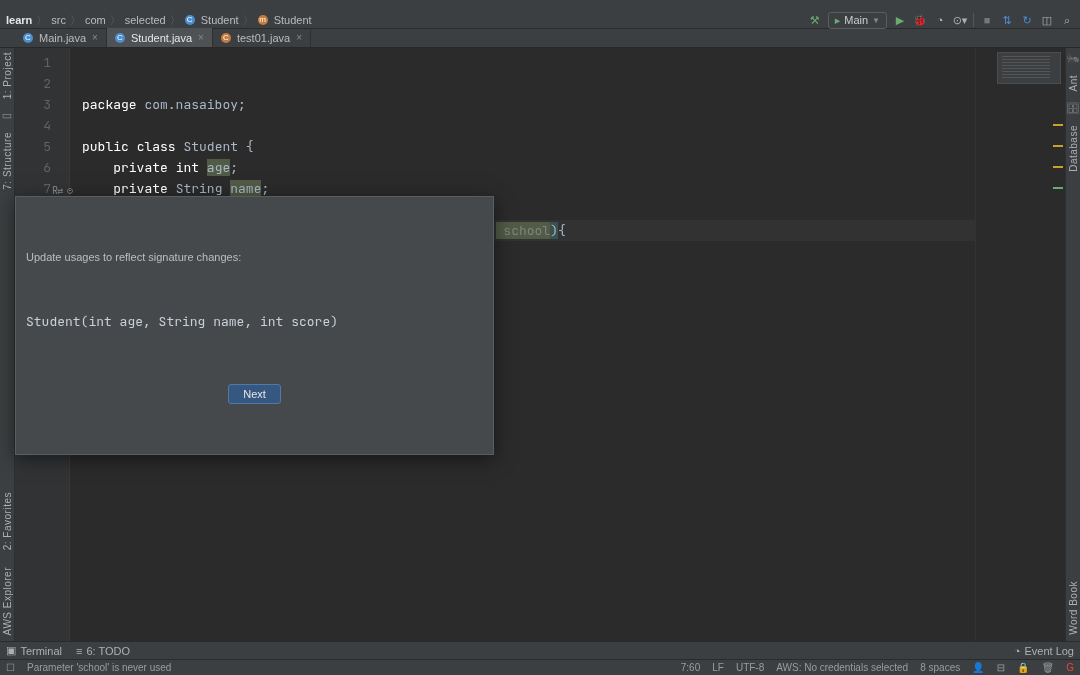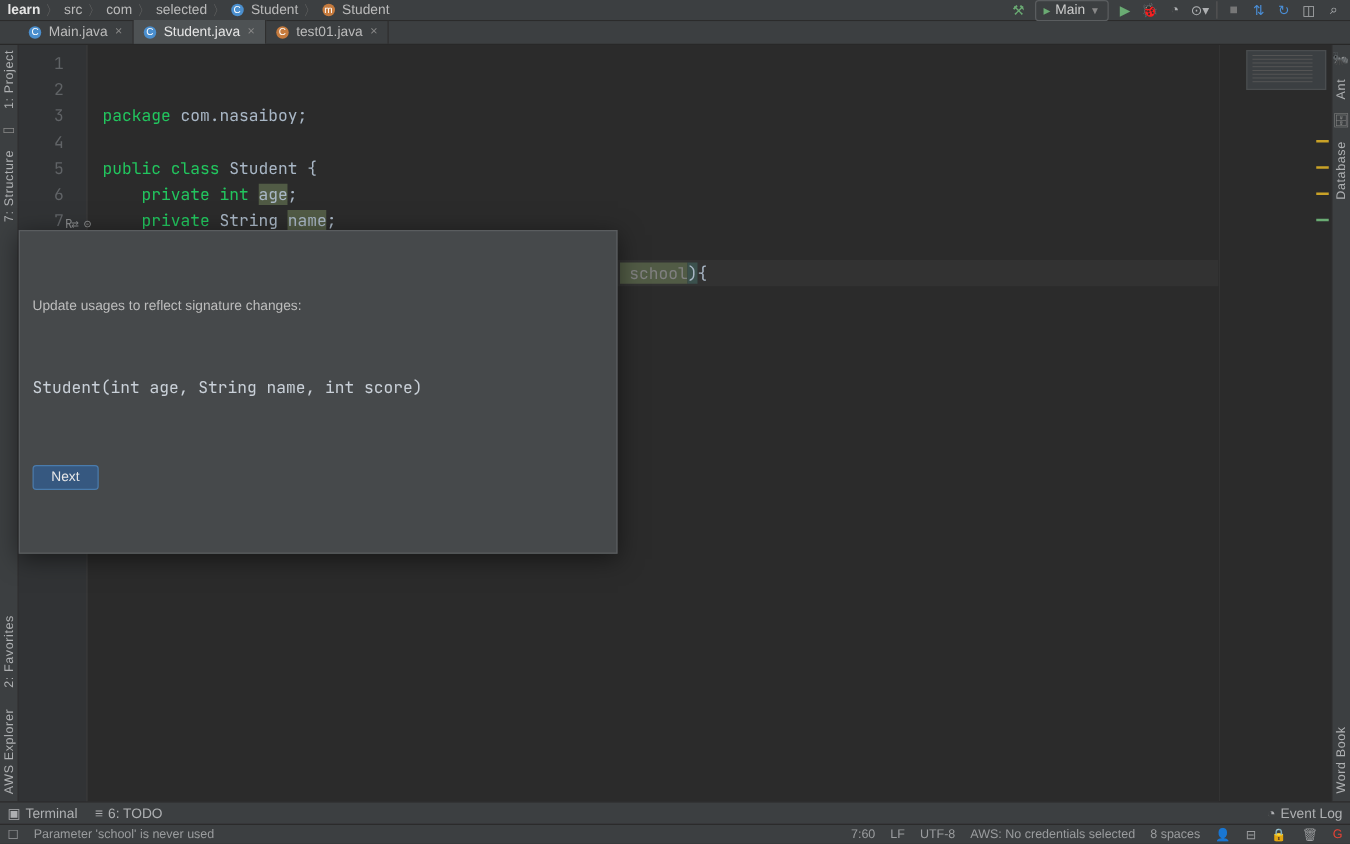--- a/index.html
+++ b/index.html
@@ -1,19 +1,19 @@
 <!DOCTYPE html>
 <html><head>
 <meta charset="utf-8">
 <style>
 * { margin:0; padding:0; box-sizing:border-box; }
 html,body { width:1080px; height:675px; overflow:hidden; font-family:-apple-system,"Segoe UI",sans-serif; font-size:11px; background:#2b2b2b; color:#a9b7c6; }
 .ide { display:flex; flex-direction:column; width:100%; height:100%; background:#3c3f41; }
 
-.topbar { height:17px; background:#3c3f41; border-bottom:1px solid #2b2b2b; display:flex; align-items:center; padding:0 6px; }
+.topbar { height:17px; background:#3c3f41; border-bottom:1px solid #2b2b2b; display:flex; align-items:center; padding:0 6px;margin-top:12px; }
 .crumbs { display:flex; align-items:center; gap:4px; font-size:11px; color:#bbb; }
 .crumbs b { color:#e6e6e6; font-weight:600; }
 .crumbs .sep { color:#666; }
 .crumb-ico { display:inline-block; width:10px; height:10px; border-radius:50%; margin-right:2px; vertical-align:middle; line-height:10px; text-align:center; font-size:8px; color:#fff; }
 .ico-c { background:#4b8fce; }
 .ico-m { background:#c67b3e; }
 .topbar .spacer { flex:1; }
 .topbar .tools { display:flex; align-items:center; gap:6px; }
 .tool { width:14px; height:14px; display:flex; align-items:center; justify-content:center; color:#aeb0b2; font-size:11px; }
 .tool.green { color:#6aab73; }
@@ -25,33 +25,33 @@
 .tab.active { background:#4e5254; color:#e6e6e6; }
 .tab .x { color:#888; font-size:10px; margin-left:2px; }
 
 .mainrow { flex:1; display:flex; min-height:0; }
 .leftgutter { width:15px; background:#3c3f41; border-right:1px solid #2f2f2f; display:flex; flex-direction:column; align-items:center; padding-top:4px; gap:10px; }
 .vlabel { writing-mode:vertical-rl; transform:rotate(180deg); font-size:10px; color:#aeb0b2; letter-spacing:0.5px; }
 .rightgutter { width:15px; background:#3c3f41; border-left:1px solid #2f2f2f; display:flex; flex-direction:column; align-items:center; padding-top:4px; gap:10px; }
 .editorwrap { flex:1; display:flex; background:#2b2b2b; position:relative; min-width:0; }
 .lnums { width:55px; background:#313335; color:#606366; font-family:"JetBrains Mono",Consolas,monospace; font-size:13px; text-align:right; padding:4px 18px 0 0; line-height:21px; border-right:1px solid #3a3a3a; }
 .code { flex:1; font-family:"JetBrains Mono",Consolas,monospace; font-size:13px; line-height:21px; padding:4px 0 0 12px; position:relative; white-space:pre; }
-.kw { color:#22c55e; }
+.kw { color:#ffffff; }
 .ty { color:#a9b7c6; }
 .cls { color:#a9b7c6; }
 .fn { color:#ffc66d; }
 .hl { background:#515b45; }
 .paren-match { background:#3b514d; }
 .caret-line { background:#323232; display:inline-block; width:100%; }
 
 .popup { position:absolute; left:-55px; top:148px; width:479px; background:#46494b; border:1px solid #5a5d5f; box-shadow:0 4px 18px rgba(0,0,0,0.5); padding:8px 10px 8px 10px; font-family:-apple-system,"Segoe UI",sans-serif; }
 .popup .ttl { font-size:11px; color:#bdbdbd; margin-bottom:0; }
 .popup .sig { font-family:"JetBrains Mono",Consolas,monospace; font-size:13px; line-height:24px; color:#c9d0d8; }
 .popup .addp { color:#8ab977; }
-.popup .btnrow { display:flex; justify-content:flex-start; margin-top:8px; }
+.popup .btnrow { display:flex; justify-content:center; margin-top:8px; }
 .popup .btn { background:#365880; border:1px solid #4a7bac; color:#e6e6e6; font-size:11px; padding:3px 14px; border-radius:3px; }
 
 .stripe { width:90px; background:#2b2b2b; border-left:1px solid #333; position:relative; }
 .minimap { position:absolute; top:4px; right:4px; width:64px; height:32px; background:#3b3f42; border:1px solid #4a4d4f; }
 .minimap::after{content:"";position:absolute;left:4px;top:3px;width:48px;height:24px;background:linear-gradient(#555 1px,transparent 1px) 0 0/100% 3px;}
 .mark { position:absolute; right:2px; width:10px; height:2px; }
 .mark.y { background:#c9a227; }
 .mark.g { background:#6aab73; }
 
 .bottomtabs { height:18px; background:#3c3f41; border-top:1px solid #2b2b2b; display:flex; align-items:center; padding:0 6px; gap:14px; }

